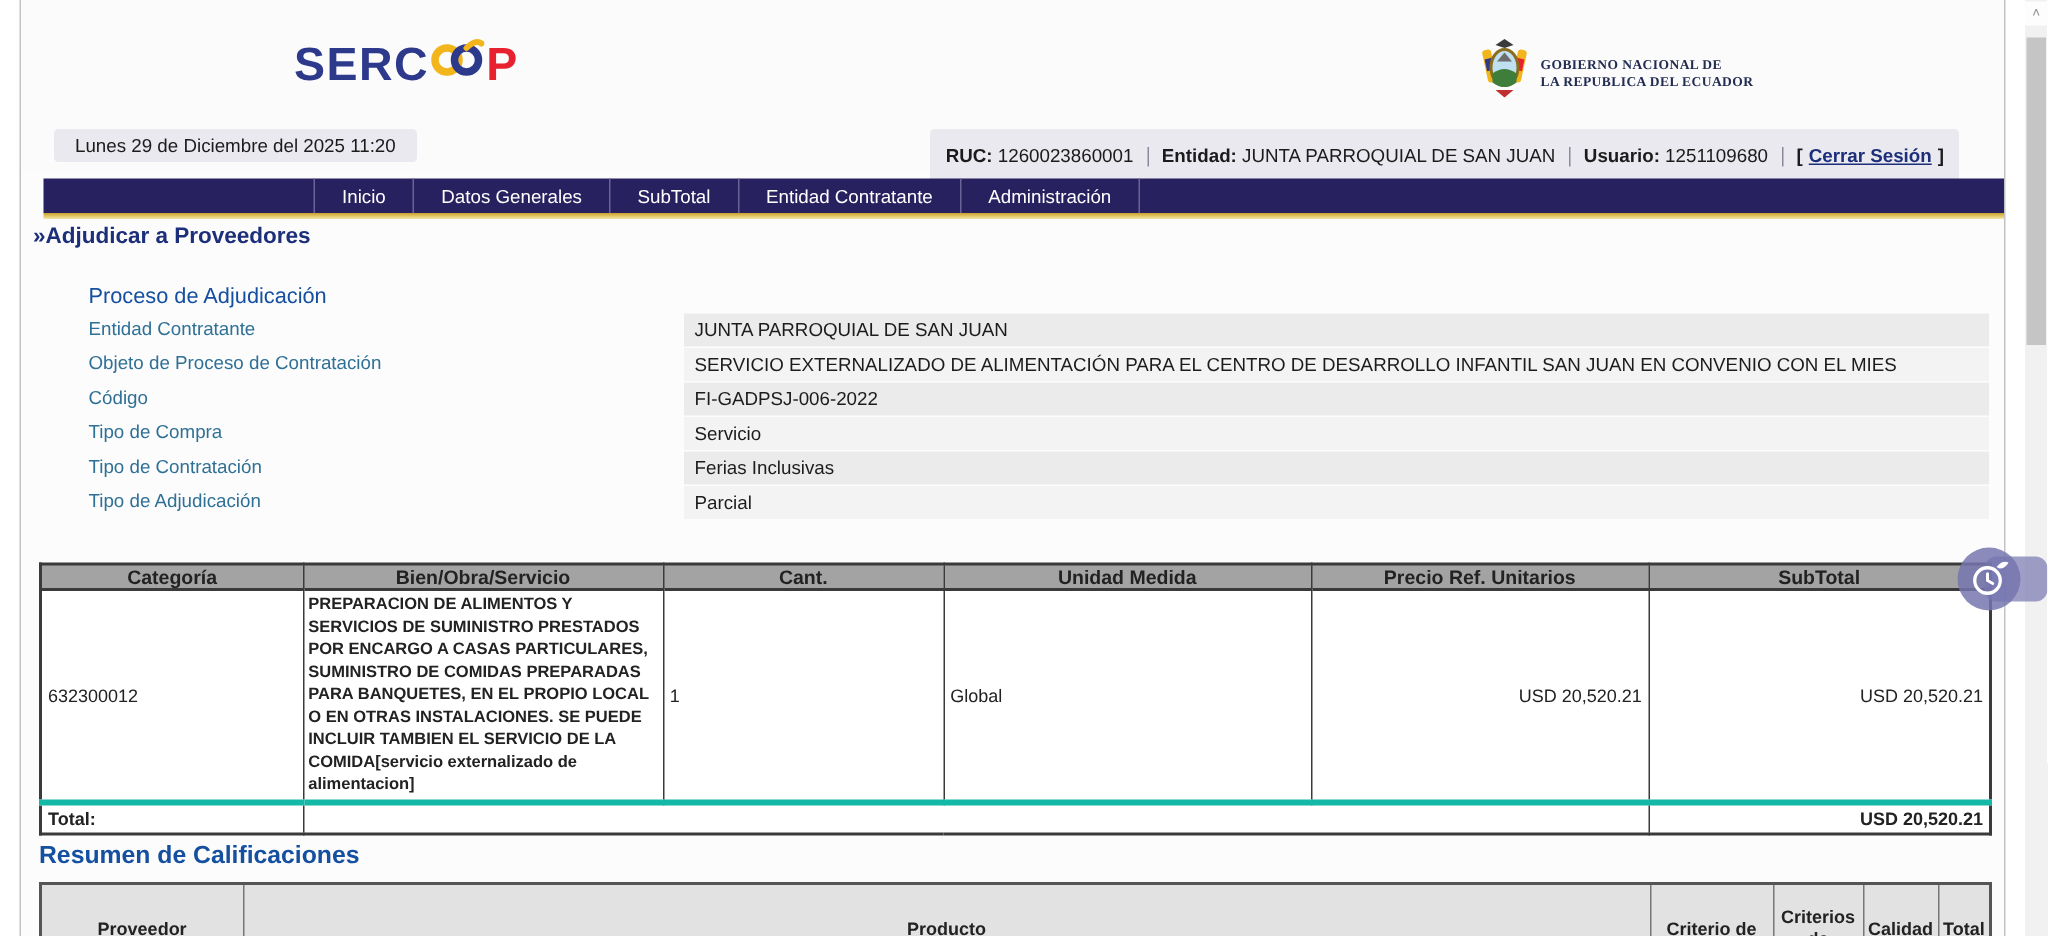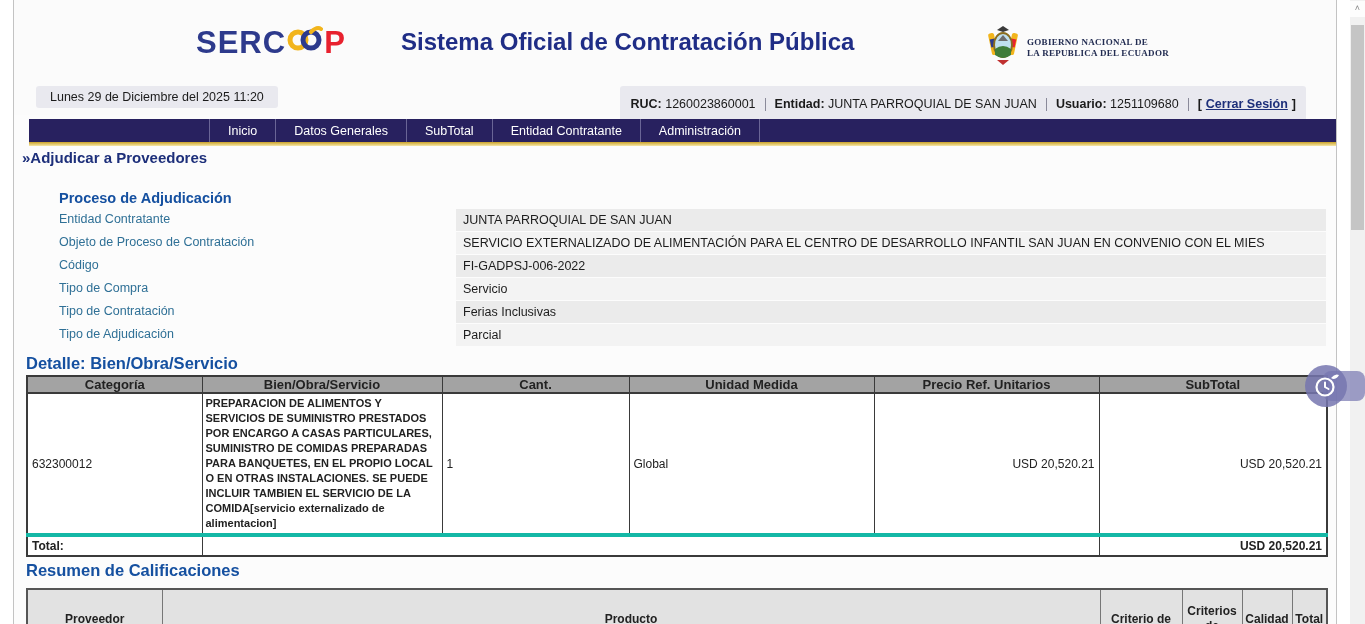--- a/index.html
+++ b/index.html
@@ -41,21 +41,21 @@
   .nav-item { color:#fff; font-size:12.5px; font-weight:400; padding:0 18px;
               display:flex; align-items:center; border-left:1px solid #6a6596; cursor:pointer; }
   .nav-item:last-child { border-right:1px solid #6a6596; }
   .gold-line { position:absolute; left:15px; right:0; top:142px; height:4px;
                background:linear-gradient(#caa22a, #f6e7a8); }
 
   
   .breadcrumb { position:absolute; left:8px; top:149px; font-size:15px; font-weight:bold; color:#1d2f7a; }
 
   
-  .proc-heading { position:absolute; left:45px; top:190px; font-size:14.5px; font-weight:bold; color:#1550a0; }
+  .proc-heading { position:absolute; left:45px; top:190px; font-size:14.5px; font-weight:normal; color:#1550a0; }
   .proc-rows { position:absolute; left:0; top:209px; width:100%; }
   .proc-row { position:relative; height:23px; }
   .proc-label { position:absolute; left:45px; top:3px; font-size:12.5px; color:#2f7096; }
   .proc-value { position:absolute; left:442px; width:870px; top:0; height:22px; line-height:22px;
                 background:#ebebeb; font-size:12.5px; color:#1c1c1c; padding:0 7px;
                 white-space:nowrap; overflow:hidden; }
   .proc-row:nth-child(even) .proc-value { background:#f3f3f3; }
 
   
   .sec-heading { position:absolute; left:12px; font-size:16.5px; font-weight:bold; color:#1550a0; }
@@ -105,21 +105,20 @@
         <span class="sercop-left">SERC</span>
         <span class="sercop-swirl">
           <svg width="36" height="28" viewBox="0 0 36 28">
             <circle cx="11" cy="15" r="8" fill="none" stroke="#f2b51c" stroke-width="5"></circle>
             <circle cx="24" cy="15" r="8" fill="none" stroke="#2d3a8c" stroke-width="5"></circle>
             <path d="M24 7 q6 -6 10 -3" fill="none" stroke="#f2b51c" stroke-width="4" stroke-linecap="round"></path>
           </svg>
         </span>
         <span class="sercop-right">P</span>
       </div>
-      <div class="main-title">Sistema Oficial de Contratación Pública</div>
       <div class="gov-logo">
         <span>
           <svg width="34" height="44" viewBox="0 0 34 44">
             <path d="M17 2 l-6 4 6 2 6 -2 z" fill="#3a3a3a"></path>
             <rect x="4" y="9" width="6" height="22" rx="2" fill="#f2b51c" transform="rotate(-12 7 20)"></rect>
             <rect x="24" y="9" width="6" height="22" rx="2" fill="#f2b51c" transform="rotate(12 27 20)"></rect>
             <rect x="4.5" y="15" width="5" height="8" fill="#2d3a8c" transform="rotate(-12 7 19)"></rect>
             <rect x="24.5" y="15" width="5" height="8" fill="#e8212e" transform="rotate(12 27 19)"></rect>
             <ellipse cx="17" cy="21" rx="9" ry="12" fill="#bfe0f0" stroke="#8a6d1f" stroke-width="2"></ellipse>
             <path d="M9 25 q8 -6 16 0 l0 6 q-8 6 -16 0 z" fill="#3f7d3a"></path>
@@ -180,21 +179,20 @@
       <div class="proc-row">
         <span class="proc-label">Tipo de Contratación</span>
         <span class="proc-value">Ferias Inclusivas</span>
       </div>
       <div class="proc-row">
         <span class="proc-label">Tipo de Adjudicación</span>
         <span class="proc-value">Parcial</span>
       </div>
     </div>
 
-    <div class="sec-heading" style="top:354px;">Detalle: Bien/Obra/Servicio</div>
     <table class="detalle-table">
       <colgroup>
         <col style="width:175px">
           <col style="width:240px">
           <col style="width:187px">
         <col style="width:245px">
           <col style="width:225px">
           <col style="width:228px">
       </colgroup>
       <thead>

